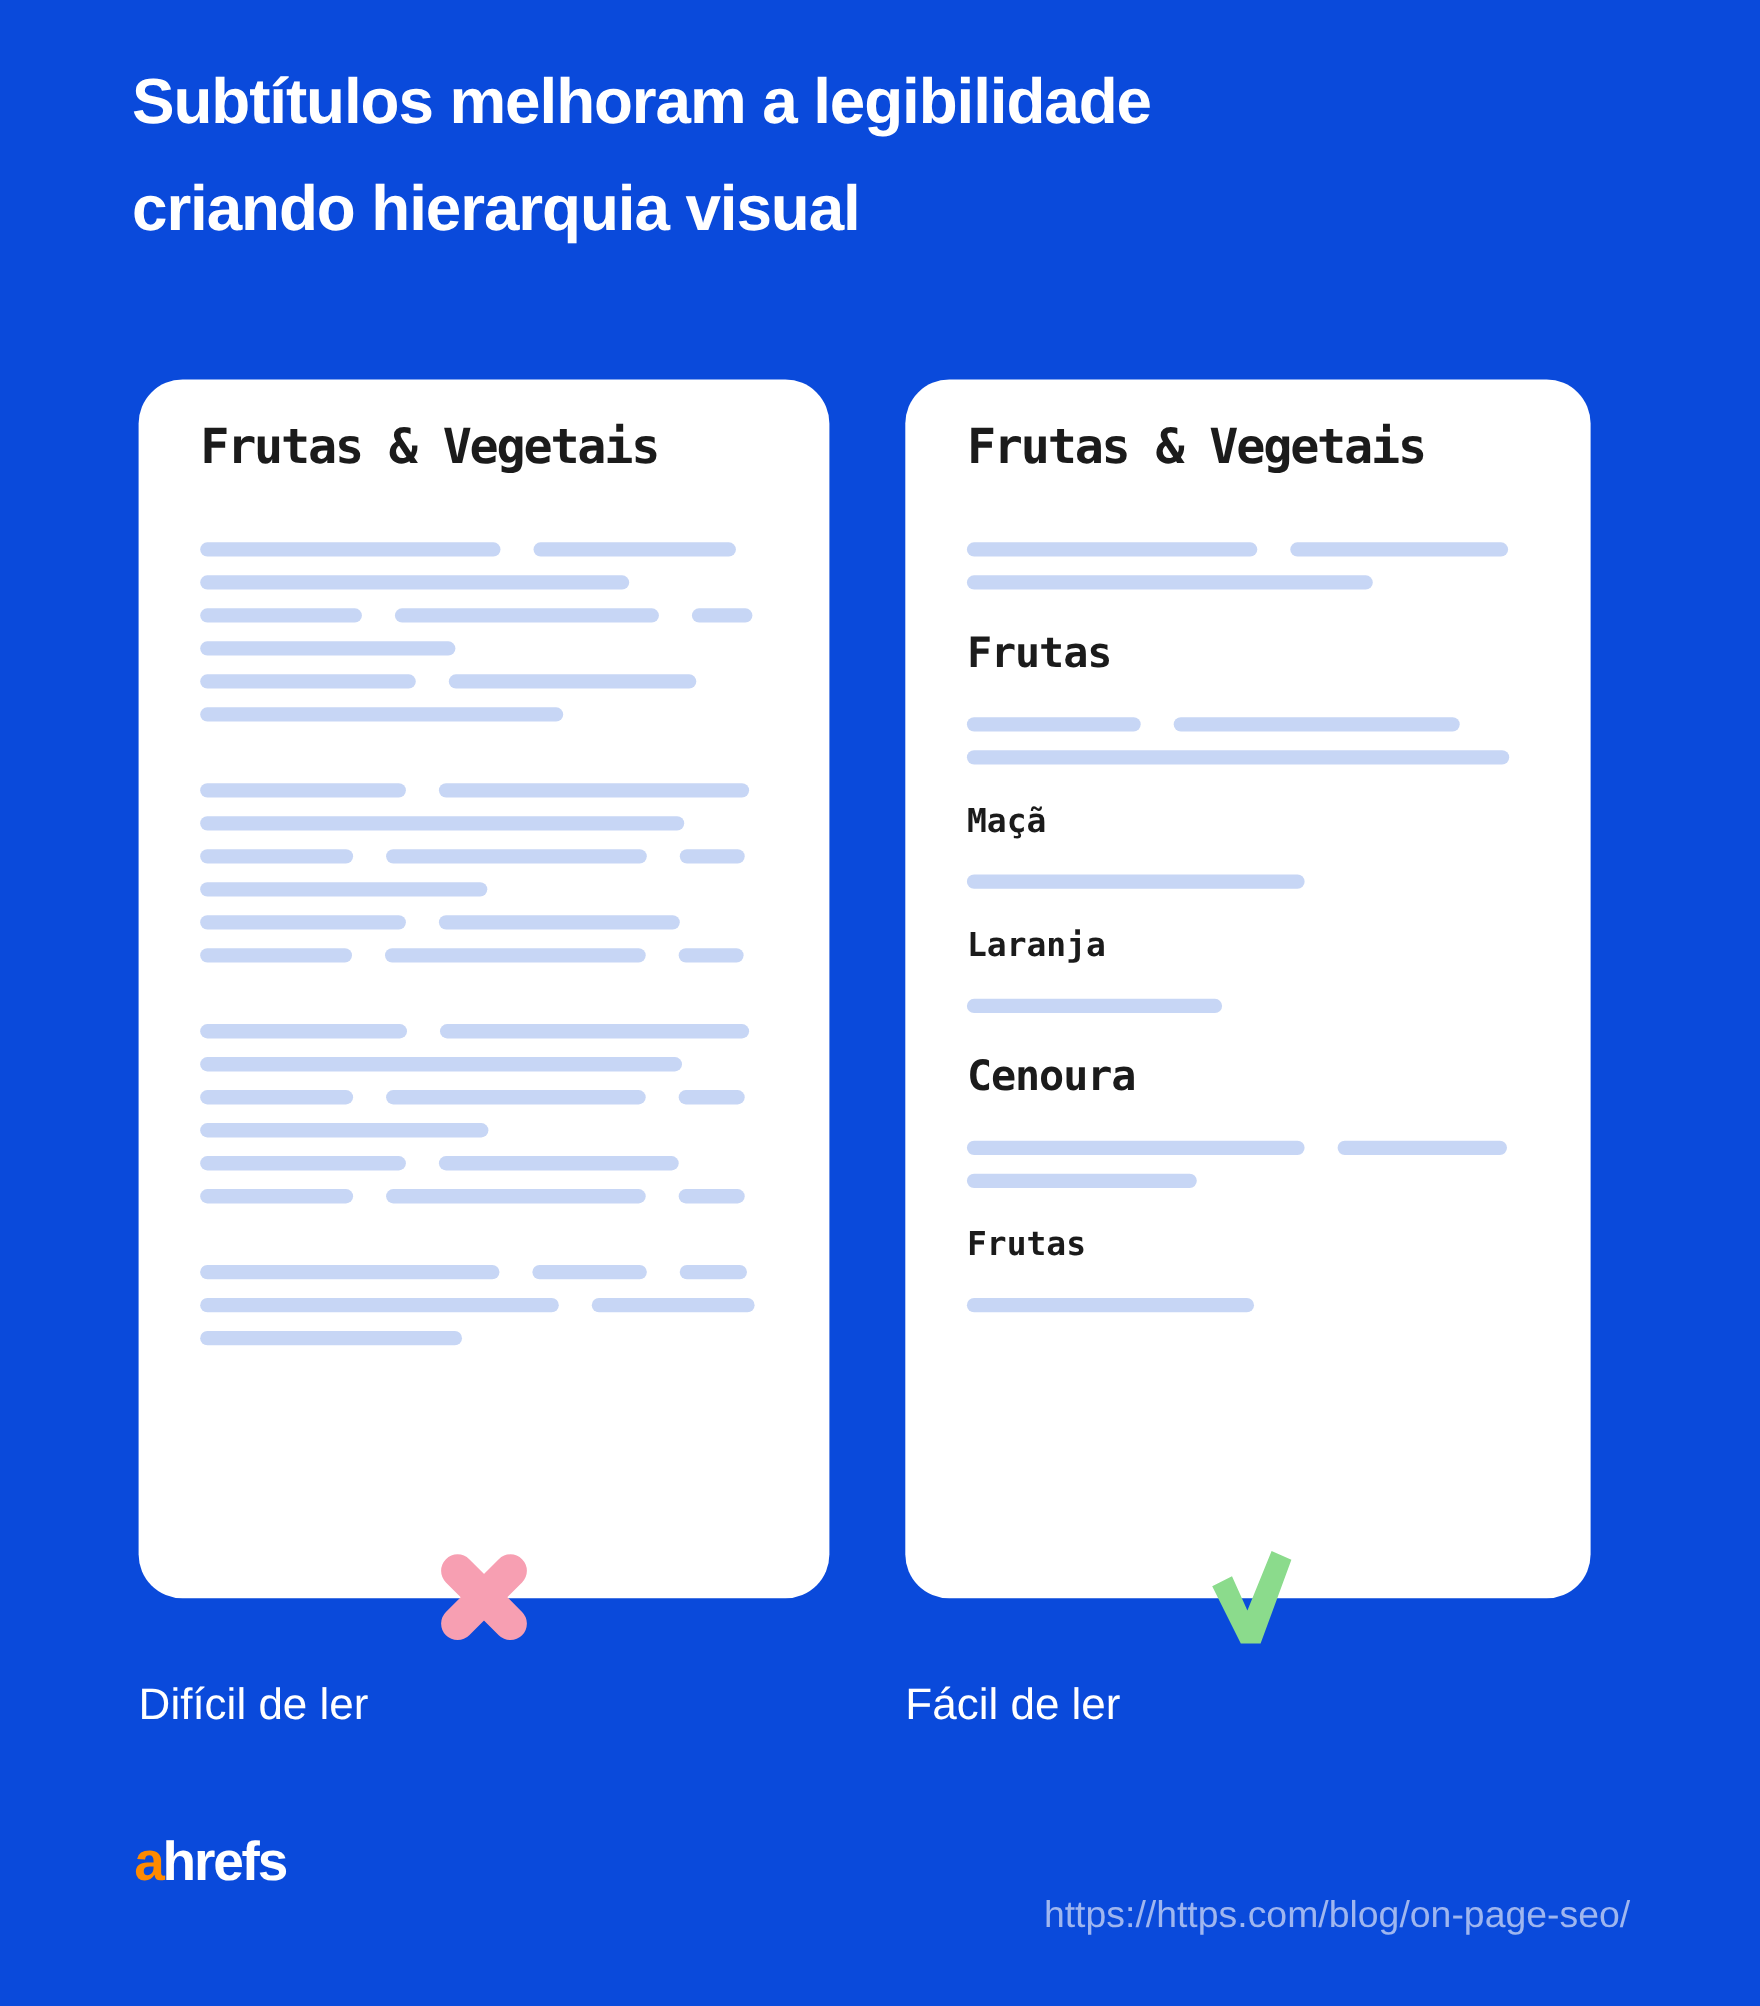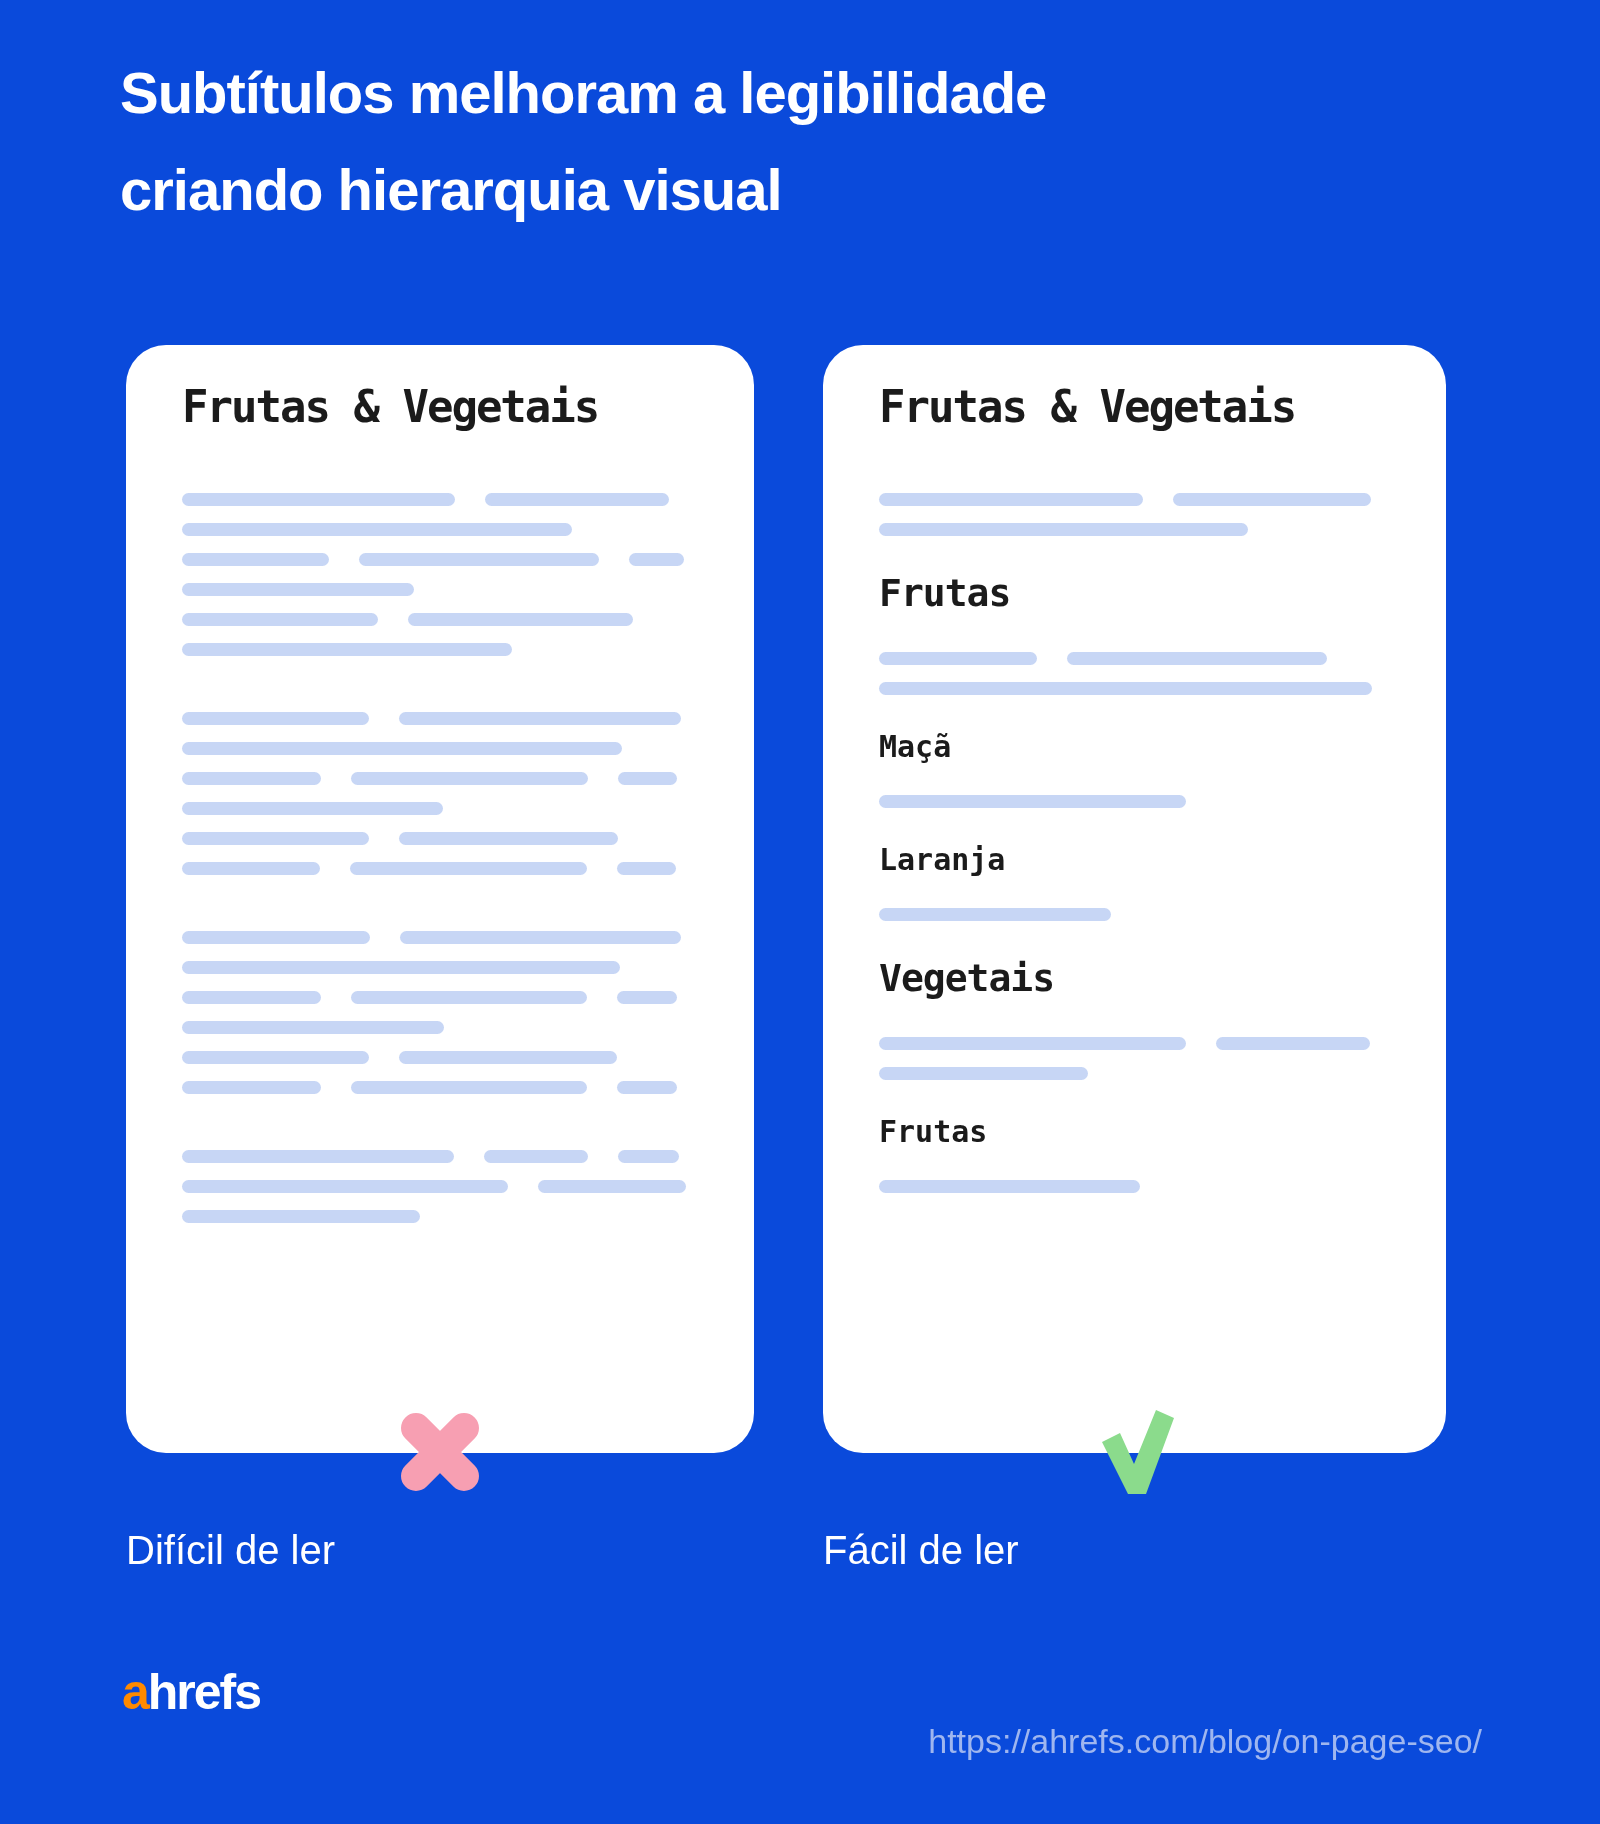--- a/index.html
+++ b/index.html
@@ -179,21 +179,21 @@
           <div class="row">
             <span class="seg" style="width: 307px;"></span>
           </div>
         </div>
         <div class="h-sm mono">Laranja</div>
         <div class="lines">
           <div class="row">
             <span class="seg" style="width: 232px;"></span>
           </div>
         </div>
-        <div class="h-lg mono">Vegetais</div>
+        <div class="h-lg mono">Cenoura</div>
         <div class="lines">
           <div class="row">
             <span class="seg" style="width: 307px;"></span>
             <span class="seg" style="width: 154px;"></span>
           </div>
           <div class="row">
             <span class="seg" style="width: 209px;"></span>
           </div>
         </div>
         <div class="h-sm mono">Frutas</div>
@@ -224,15 +224,15 @@
         </svg>
       </span>
     </div>
     <div class="verdict-label">Fácil de ler</div>
   </div>
 
   <div class="footer-logo">
     <span class="logo-a">a</span><span>hrefs</span>
   </div>
 
-  <div class="footer-url">https://ahrefs.com/blog/on-page-seo/</div>
+  <div class="footer-url">https://https.com/blog/on-page-seo/</div>
 
 </div>
 
 </body></html>

